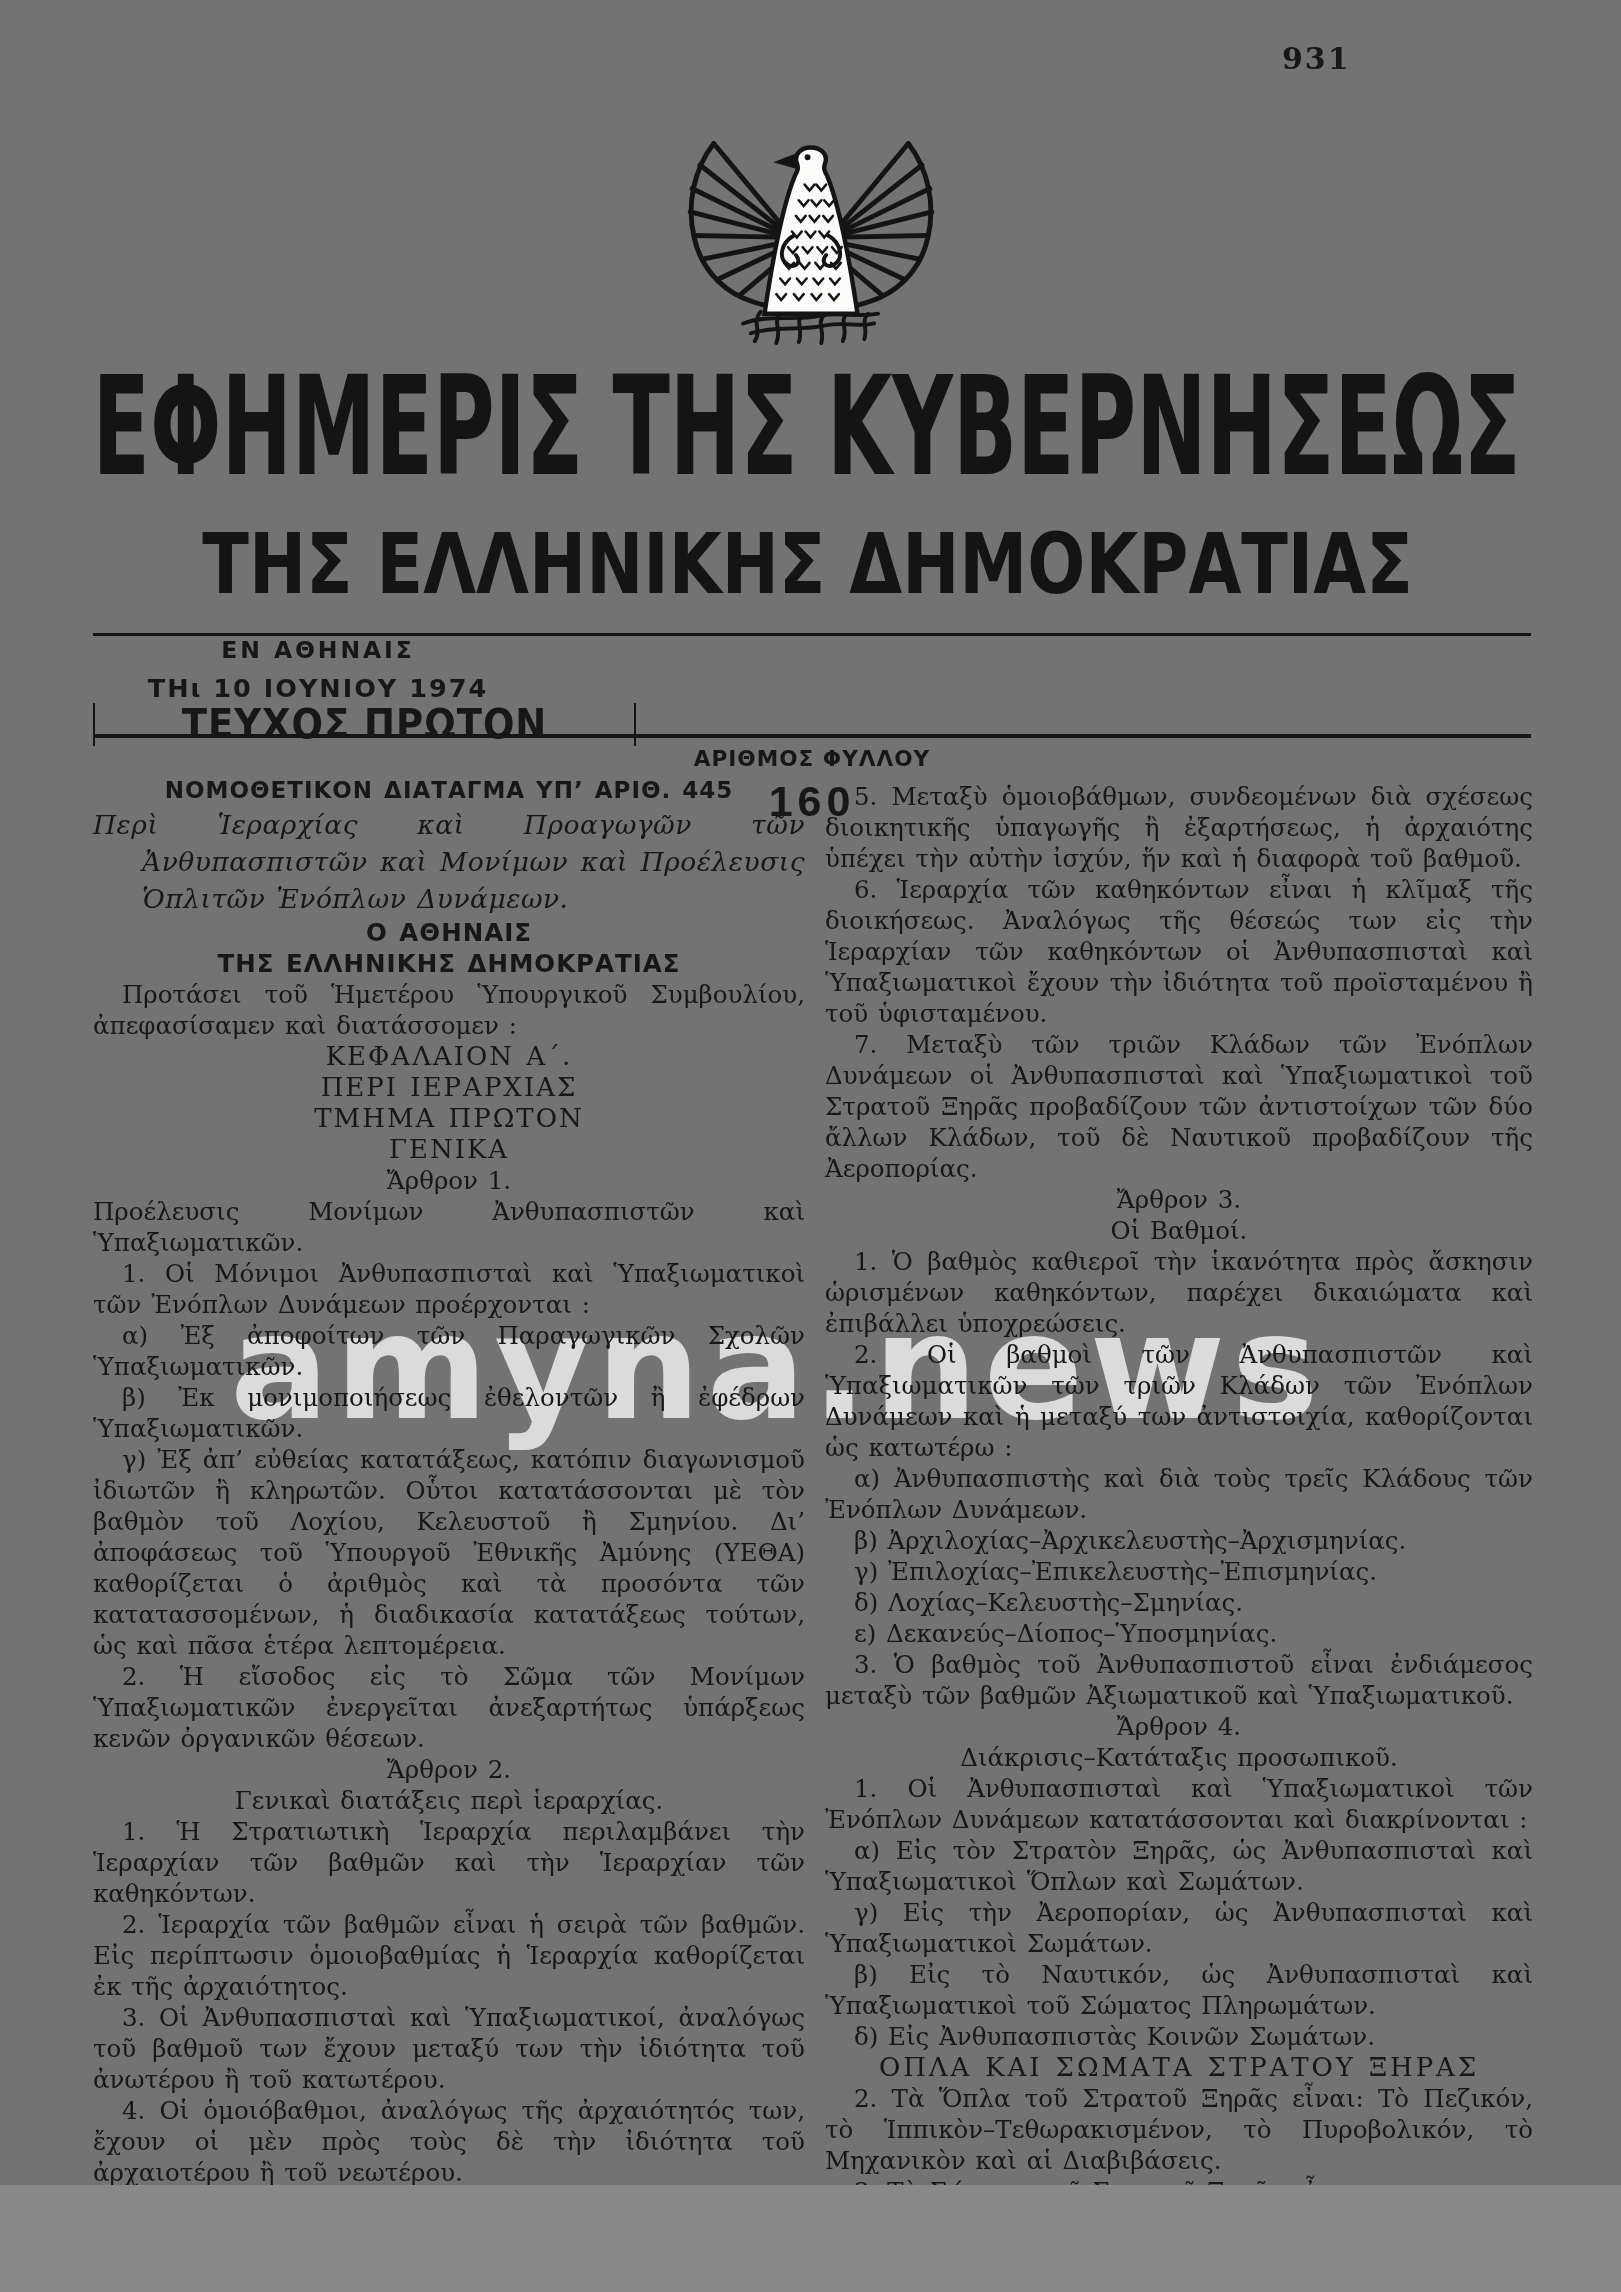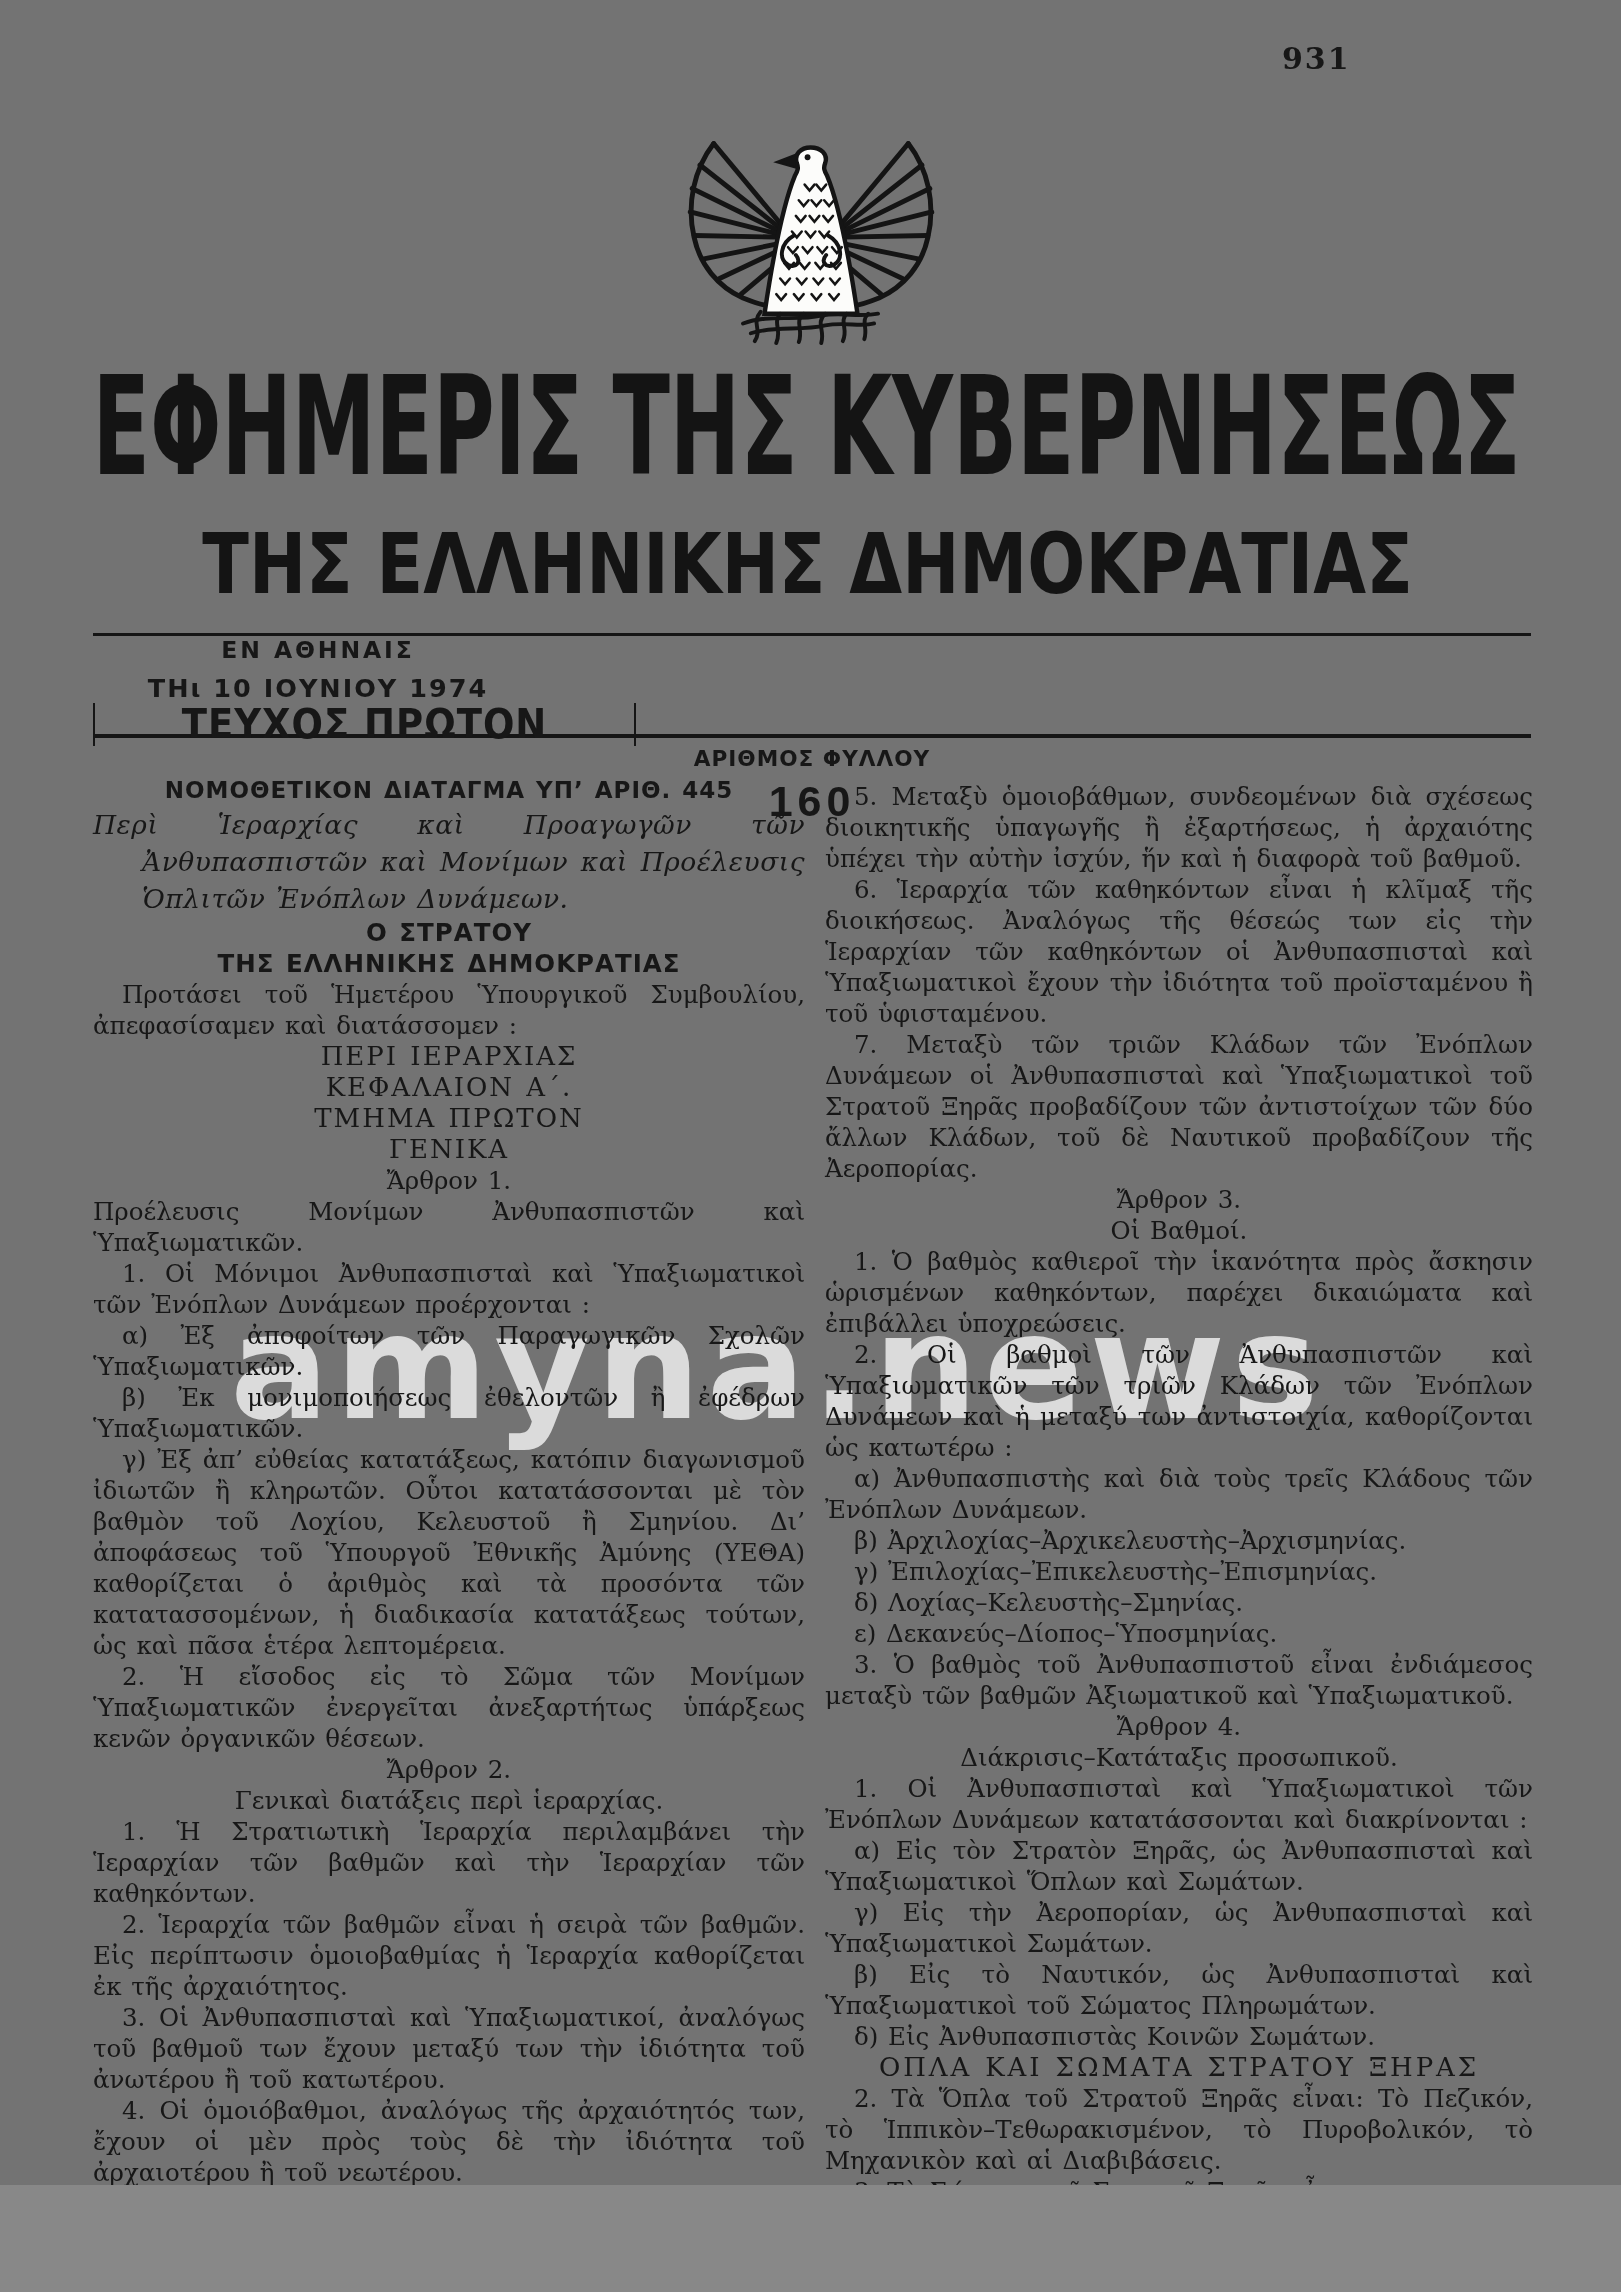--- a/index.html
+++ b/index.html
@@ -145,25 +145,25 @@
     </div>
     <div class="cell cell-issue">
       <div class="issue-label">ΑΡΙΘΜΟΣ ΦΥΛΛΟΥ</div>
       <div class="issue-no">160</div>
     </div>
   </div>
 
   <div class="col col-left">
     <p class="h-sans decree">ΝΟΜΟΘΕΤΙΚΟΝ ΔΙΑΤΑΓΜΑ ΥΠ’ ΑΡΙΘ. 445</p>
     <p class="lead">Περὶ Ἱεραρχίας καὶ Προαγωγῶν τῶν Ἀνθυπασπιστῶν καὶ Μονίμων καὶ Προέλευσις Ὁπλιτῶν Ἐνόπλων Δυνάμεων.</p>
-    <p class="h-sans pres1">Ο ΣΤΡΑΤΟΥ</p>
+    <p class="h-sans pres1">Ο ΑΘΗΝΑΙΣ</p>
     <p class="h-sans pres2">ΤΗΣ ΕΛΛΗΝΙΚΗΣ ΔΗΜΟΚΡΑΤΙΑΣ</p>
     <p class="p first">Προτάσει τοῦ Ἡμετέρου Ὑπουργικοῦ Συμβουλίου, ἀπεφασίσαμεν καὶ διατάσσομεν :</p>
+    <p class="cap cap-mt">ΚΕΦΑΛΑΙΟΝ Α΄.</p>
     <p class="cap">ΠΕΡΙ ΙΕΡΑΡΧΙΑΣ</p>
-    <p class="cap cap-mt">ΚΕΦΑΛΑΙΟΝ Α΄.</p>
     <p class="cap cap-mt">ΤΜΗΜΑ ΠΡΩΤΟΝ</p>
     <p class="cap">ΓΕΝΙΚΑ</p>
     <p class="art">Ἄρθρον 1.</p>
     <p class="p p0">Προέλευσις Μονίμων Ἀνθυπασπιστῶν καὶ Ὑπαξιωματικῶν.</p>
     <p class="p">1. Οἱ Μόνιμοι Ἀνθυπασπισταὶ καὶ Ὑπαξιωματικοὶ τῶν Ἐνόπλων Δυνάμεων προέρχονται :</p>
     <p class="p">α) Ἐξ ἀποφοίτων τῶν Παραγωγικῶν Σχολῶν Ὑπαξιωματικῶν.</p>
     <p class="p">β) Ἐκ μονιμοποιήσεως ἐθελοντῶν ἢ ἐφέδρων Ὑπαξιωματικῶν.</p>
     <p class="p">γ) Ἐξ ἀπ’ εὐθείας κατατάξεως, κατόπιν διαγωνισμοῦ ἰδιωτῶν ἢ κληρωτῶν. Οὗτοι κατατάσσονται μὲ τὸν βαθμὸν τοῦ Λοχίου, Κελευστοῦ ἢ Σμηνίου. Δι’ ἀποφάσεως τοῦ Ὑπουργοῦ Ἐθνικῆς Ἀμύνης (ΥΕΘΑ) καθορίζεται ὁ ἀριθμὸς καὶ τὰ προσόντα τῶν κατατασσομένων, ἡ διαδικασία κατατάξεως τούτων, ὡς καὶ πᾶσα ἑτέρα λεπτομέρεια.</p>
     <p class="p">2. Ἡ εἴσοδος εἰς τὸ Σῶμα τῶν Μονίμων Ὑπαξιωματικῶν ἐνεργεῖται ἀνεξαρτήτως ὑπάρξεως κενῶν ὀργανικῶν θέσεων.</p>
     <p class="art">Ἄρθρον 2.</p>

